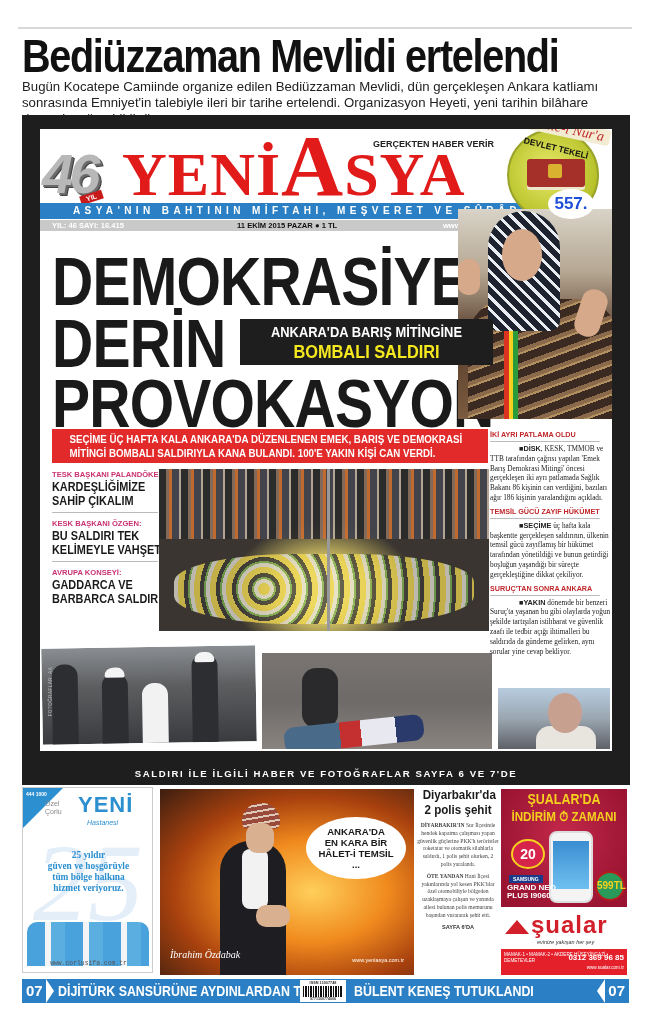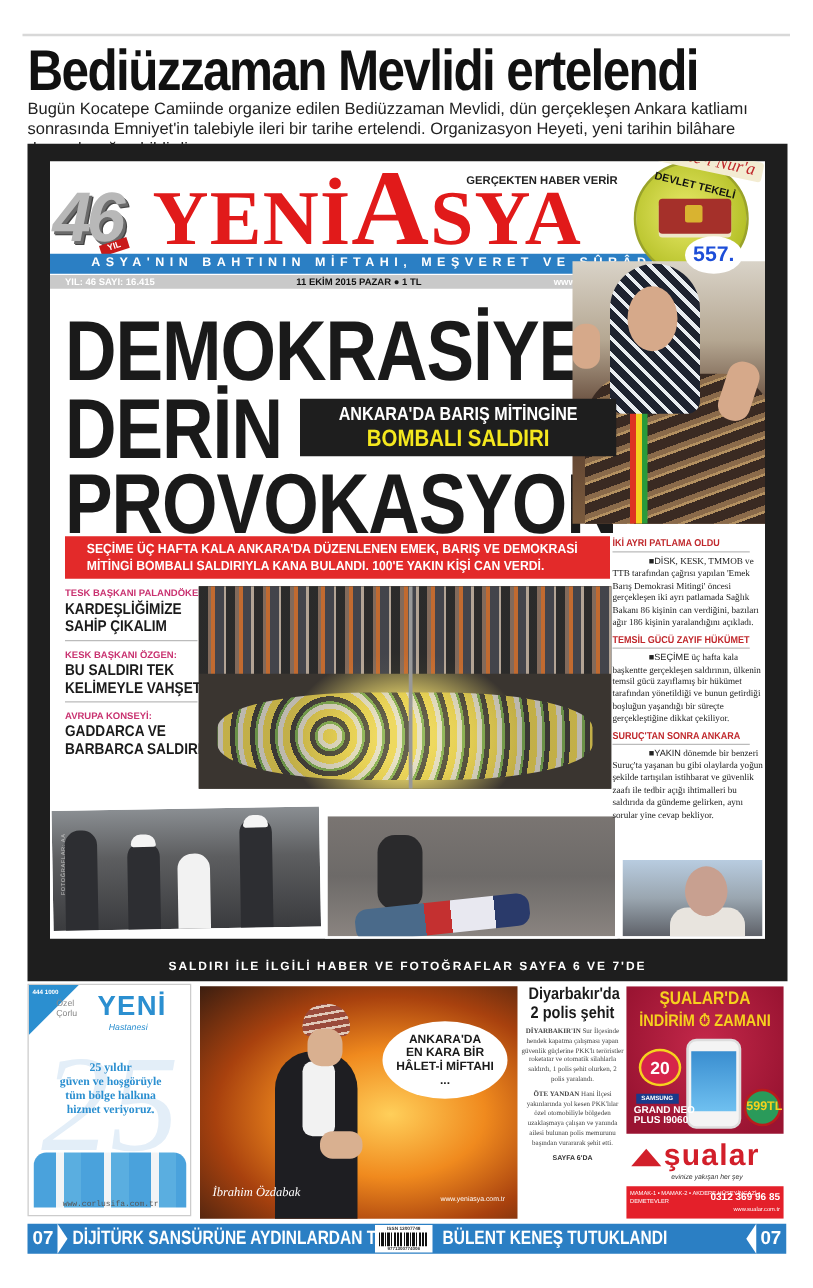--- a/index.html
+++ b/index.html
@@ -75,21 +75,21 @@
   .photo-mid .man { position: absolute; left: 40px; top: 15px; width: 36px; height: 60px; background: #2a2a2c; border-radius: 14px; }
   .photo-mid .lying { position: absolute; left: 22px; top: 68px; width: 140px; height: 26px; background: linear-gradient(90deg, #4a6a8a 0 40%, #c43030 40% 55%, #e8e8f0 55% 80%, #2a3a6a 80%); border-radius: 10px; transform: rotate(-6deg); }
   .photo-right { position: absolute; left: 456px; top: 557px; width: 116px; height: 65px; background: linear-gradient(180deg, #b8cce0 0%, #9aa6b0 50%, #5e6168 100%); border: 2px solid #fff; overflow: hidden; }
   .photo-right .oldman { position: absolute; left: 50px; top: 5px; width: 34px; height: 40px; background: #c8a090; border-radius: 50%; }
   .photo-right .body { position: absolute; left: 38px; top: 38px; width: 60px; height: 40px; background: #e8e4de; border-radius: 14px 14px 0 0; }
   .photo-credit { position: absolute; left: -14px; top: 560px; font-size: 4.5px; color: #bbb; transform: rotate(-90deg); white-space: nowrap; letter-spacing: .5px; }
 
   
   .rcol { position: absolute; left: 450px; top: 300px; width: 122px; font-size: 7.3px; line-height: 9.8px; color: #222; font-family: "Liberation Serif", serif; }
   .rcol .rh { color: #c0282c; font-family: "Liberation Sans", sans-serif; font-weight: bold; font-size: 8px; line-height: 12px; border-bottom: 1px solid #bbb; margin-bottom: 2px; white-space: nowrap; transform: scaleX(0.9); transform-origin: left; }
-  .rcol .lead { font-family: "Liberation Sans", sans-serif; font-weight: normal; padding-left: 29px; }
+  .rcol .lead { font-family: "Liberation Sans", sans-serif; font-weight: bold; padding-left: 29px; }
   .rcol p { margin-bottom: 3px; }
 
   .photobanner { position: absolute; left: 0; top: 648px; width: 608px; height: 22px; text-align: center; color: #fff; font-size: 9.6px; font-weight: bold; letter-spacing: 1.6px; line-height: 22px; }
 
   
   .ad-sifa { position: absolute; left: 22px; top: 787px; width: 131px; height: 186px; border: 1px solid #ccc; background: #fff; overflow: hidden; }
   .ad-sifa .corner { position: absolute; left: 0; top: 0; width: 0; height: 0; border-top: 40px solid #2b8fd0; border-right: 40px solid transparent; }
   .ad-sifa .phone { position: absolute; left: 3px; top: 3px; font-size: 5px; color: #fff; font-weight: bold; }
   .ad-sifa .ozel { position: absolute; left: 22px; top: 12px; font-size: 7px; color: #888; line-height: 8px; }
   .ad-sifa .brand { position: absolute; left: 55px; top: 4px; font-size: 22px; font-weight: bold; color: #2b8fd0; letter-spacing: 1px; }
@@ -279,21 +279,21 @@
 
 <div class="cartoon">
   <div class="figure"></div>
   <div class="scarf"></div>
   <div class="turban"></div>
   <div class="face"></div>
   <div class="hands"></div>
   <div class="bubble">
     <div>ANKARA'DA</div>
     <div>EN KARA BİR</div>
-    <div>HÂLET-İ MİFTAHI</div>
+    <div>HÂLET-İ TEMSİL</div>
     <div>...</div>
   </div>
   <div class="sig">İbrahim Özdabak</div>
   <div class="web">www.yeniasya.com.tr</div>
 </div>
 
 <div class="diyar">
   <div class="t">Diyarbakır'da</div>
   <div class="t">2 polis şehit</div>
   <div class="b">

